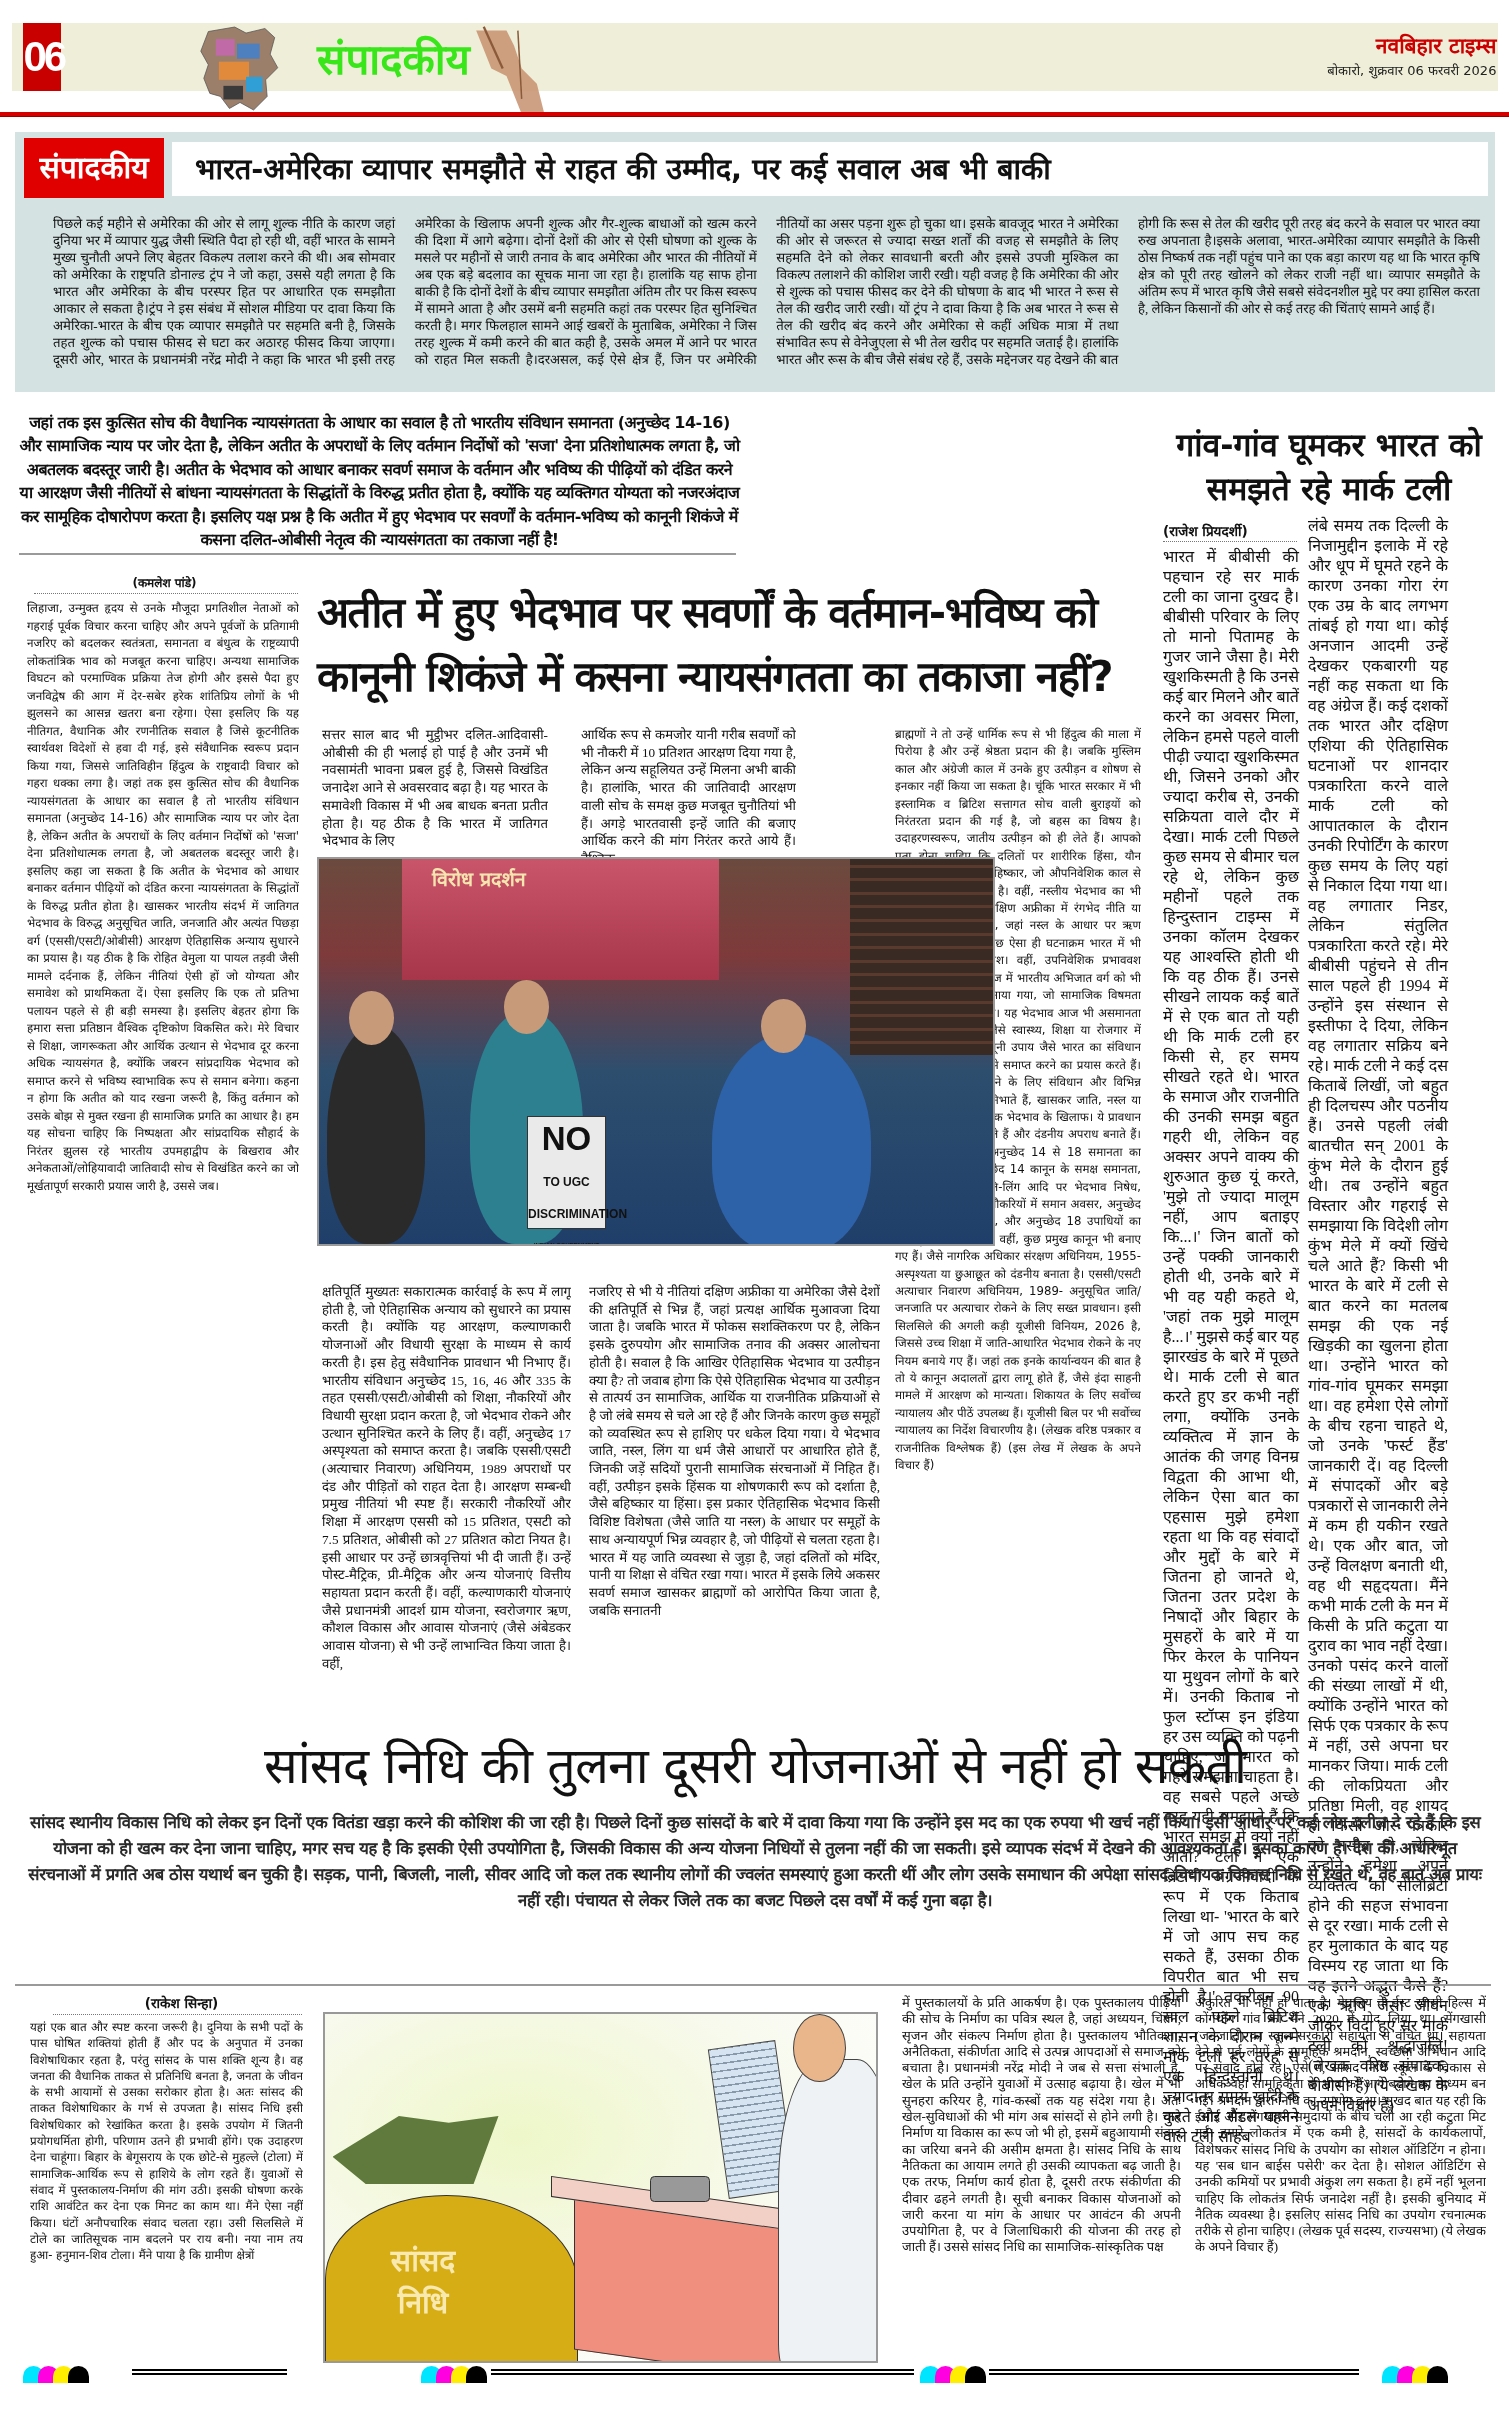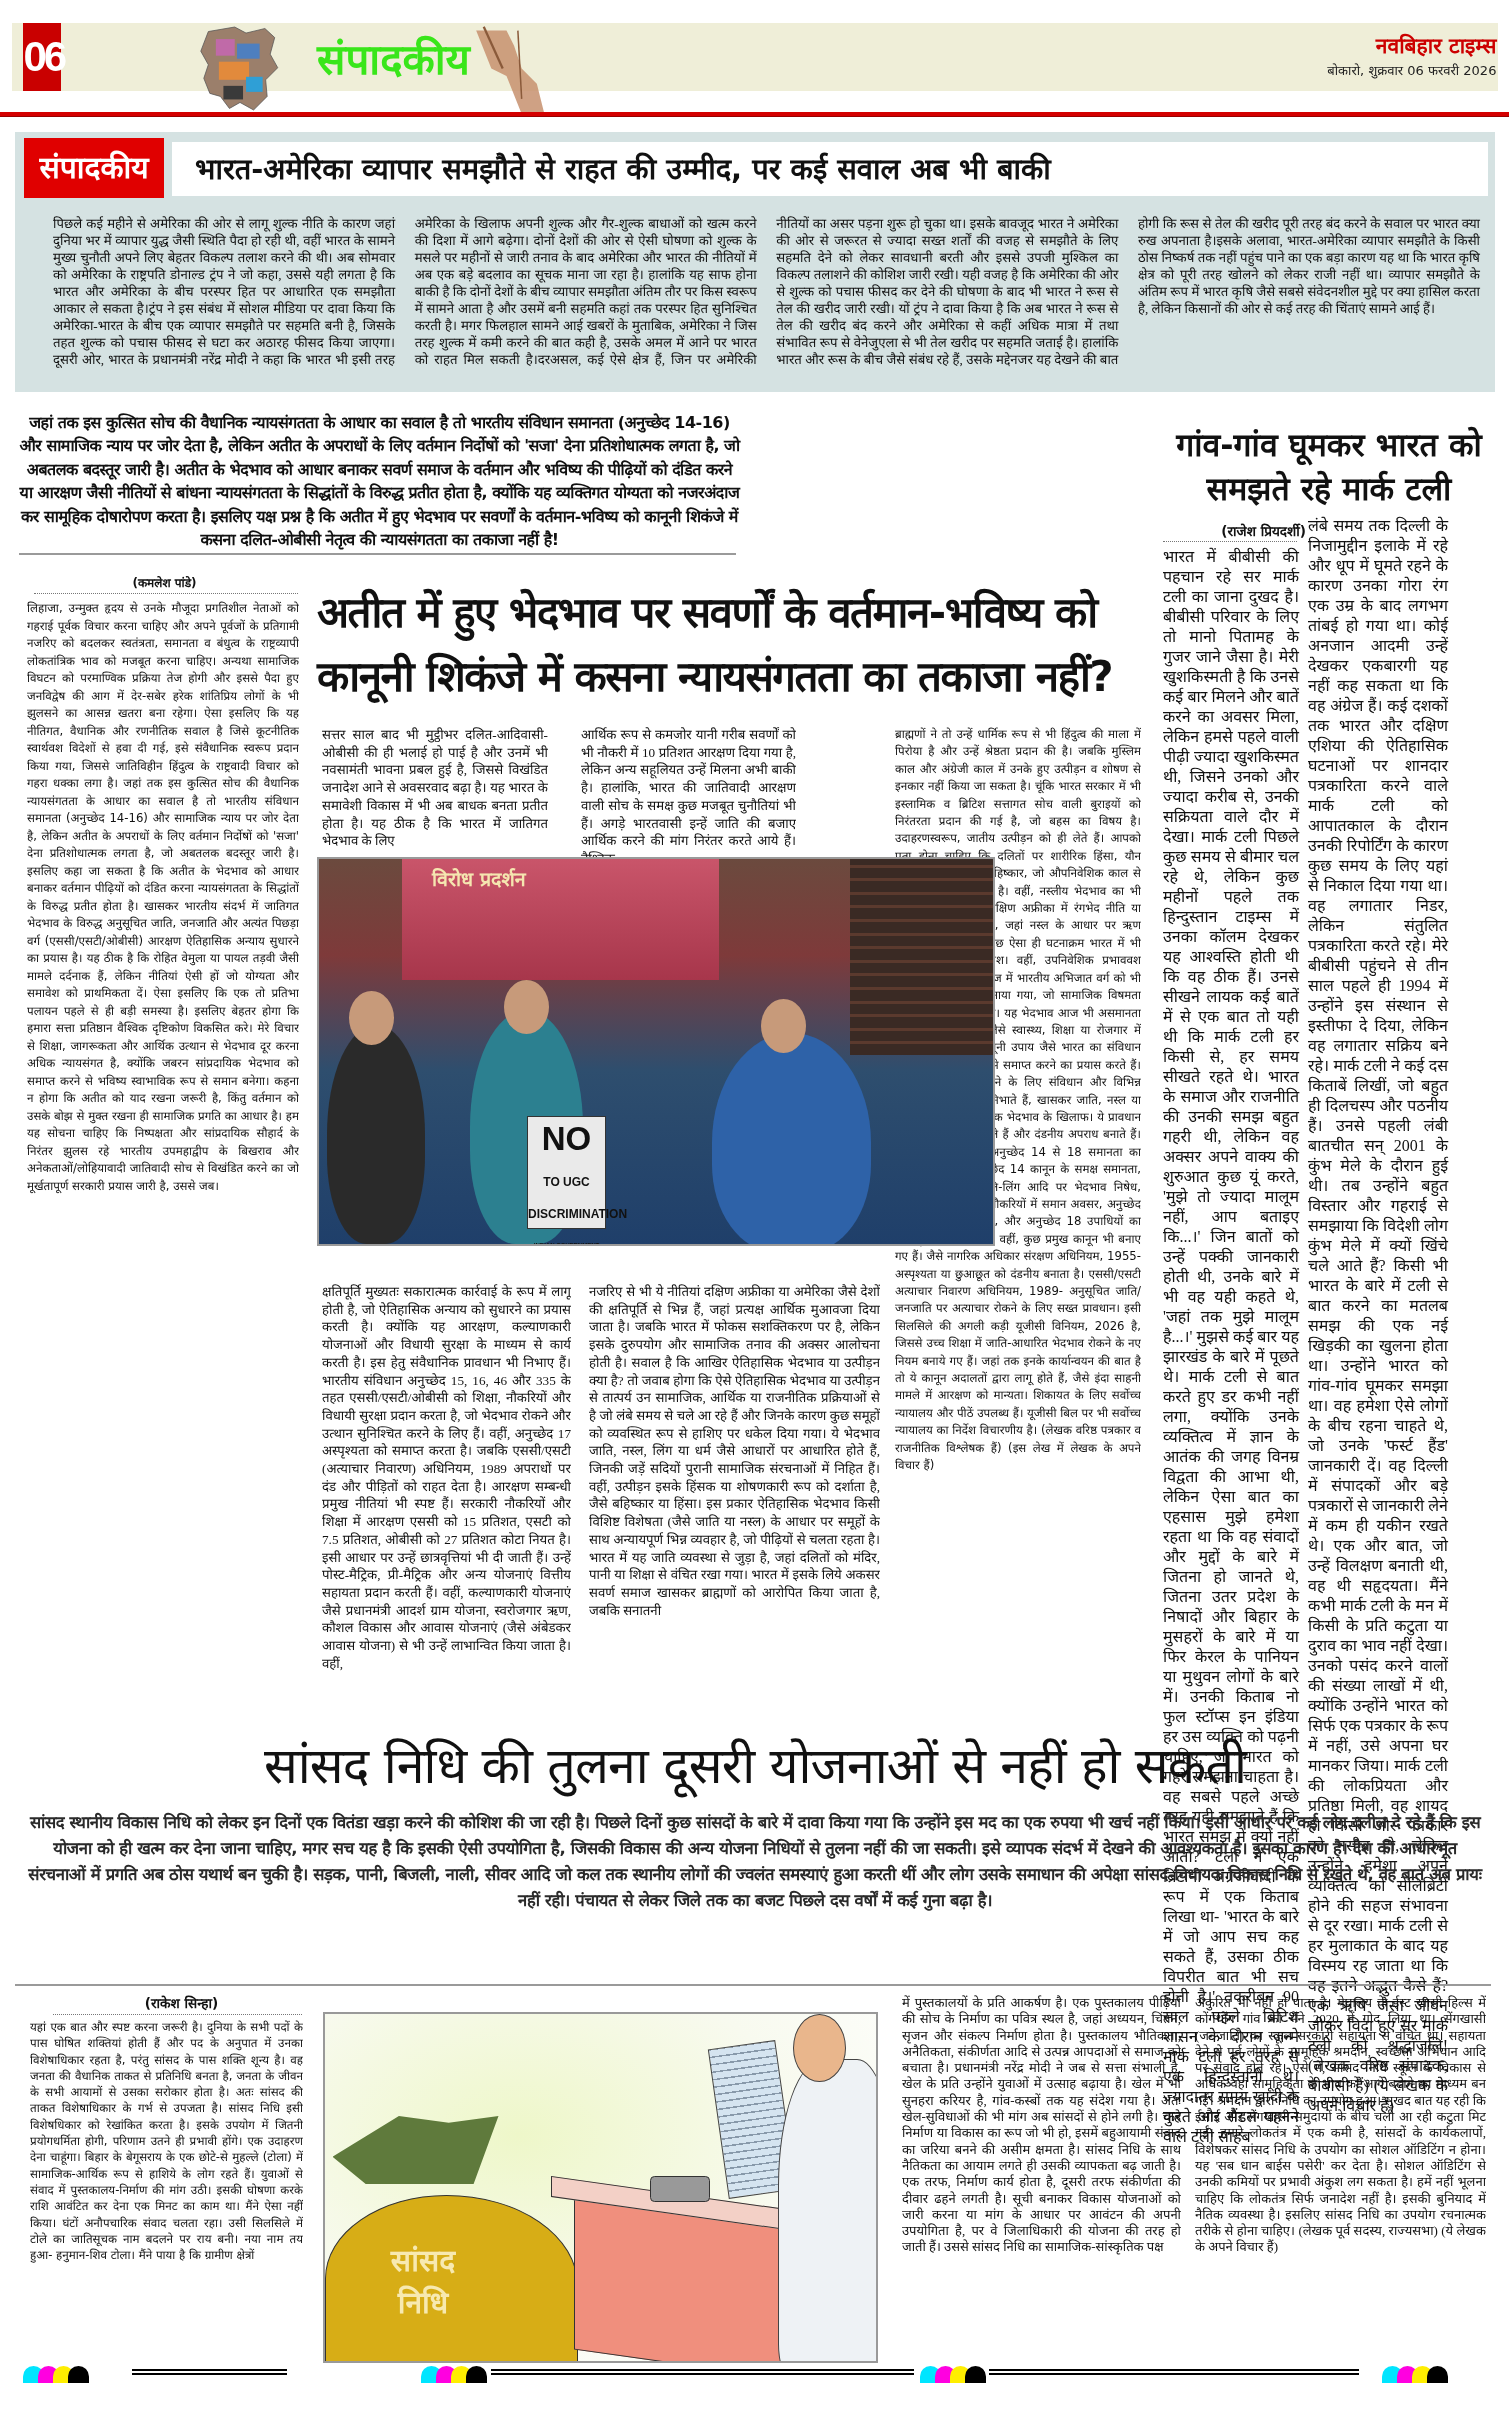--- a/index.html
+++ b/index.html
@@ -27,21 +27,21 @@
   .ed-body { position: absolute; left: 53px; top: 215px; width: 1427px; height: 170px; column-count: 4; column-gap: 19.6px;
              font-family: "Liberation Serif", serif; font-size: 13.2px; line-height: 17px; text-align: justify; color: #111; }
 
   
   .pullquote { position: absolute; left: 19px; top: 411px; width: 721px; font-weight: bold; font-size: 16px; line-height: 23.4px;
                text-align: center; letter-spacing: -0.5px; }
   .pq-rule { position: absolute; left: 19px; top: 553px; width: 717px; height: 2.3px; background: #9a9a9a; }
 
   
   .side-headline { position: absolute; left: 1159px; top: 423px; width: 340px; font-weight: bold; font-size: 32px; line-height: 44px; text-align: center; }
-  .side-byline { position: absolute; left: 1163px; top: 521px; width: 143px; font-weight: bold; font-size: 13.6px; line-height: 21px; text-align: right; }
+  .side-byline { position: absolute; left: 1163px; top: 521px; width: 143px; font-weight: bold; font-size: 13.6px; line-height: 21px; text-align: left; }
   .side-byline-rule { position: absolute; left: 1163px; top: 541px; width: 134px; border-top: 1.5px dotted #777; }
   .side-col { position: absolute; font-family: Liberation Serif, serif; font-size: 16px; line-height: 20px; text-align: justify; color: #111; }
   .side-col-1 { left: 1163px; top: 547px; width: 136px; height: 1155px; }
   .side-col-2 { left: 1308px; top: 516px; width: 140px; height: 1193px; }
 
   
   .main-headline { position: absolute; left: 317px; top: 581px; width: 838px; font-weight: bold; font-size: 42px; line-height: 64px; letter-spacing: -1.5px; }
   .byline-left { position: absolute; left: 21px; top: 575px; width: 287px; font-weight: bold; font-size: 12px; line-height: 16.6px; text-align: center; }
   .byline-left-rule { position: absolute; left: 34px; top: 593px; width: 264px; border-top: 1.5px dotted #777; }
   .lcol { position: absolute; left: 27px; top: 600px; width: 272px; height: 1114px; font-family: "DejaVu Sans", sans-serif;

